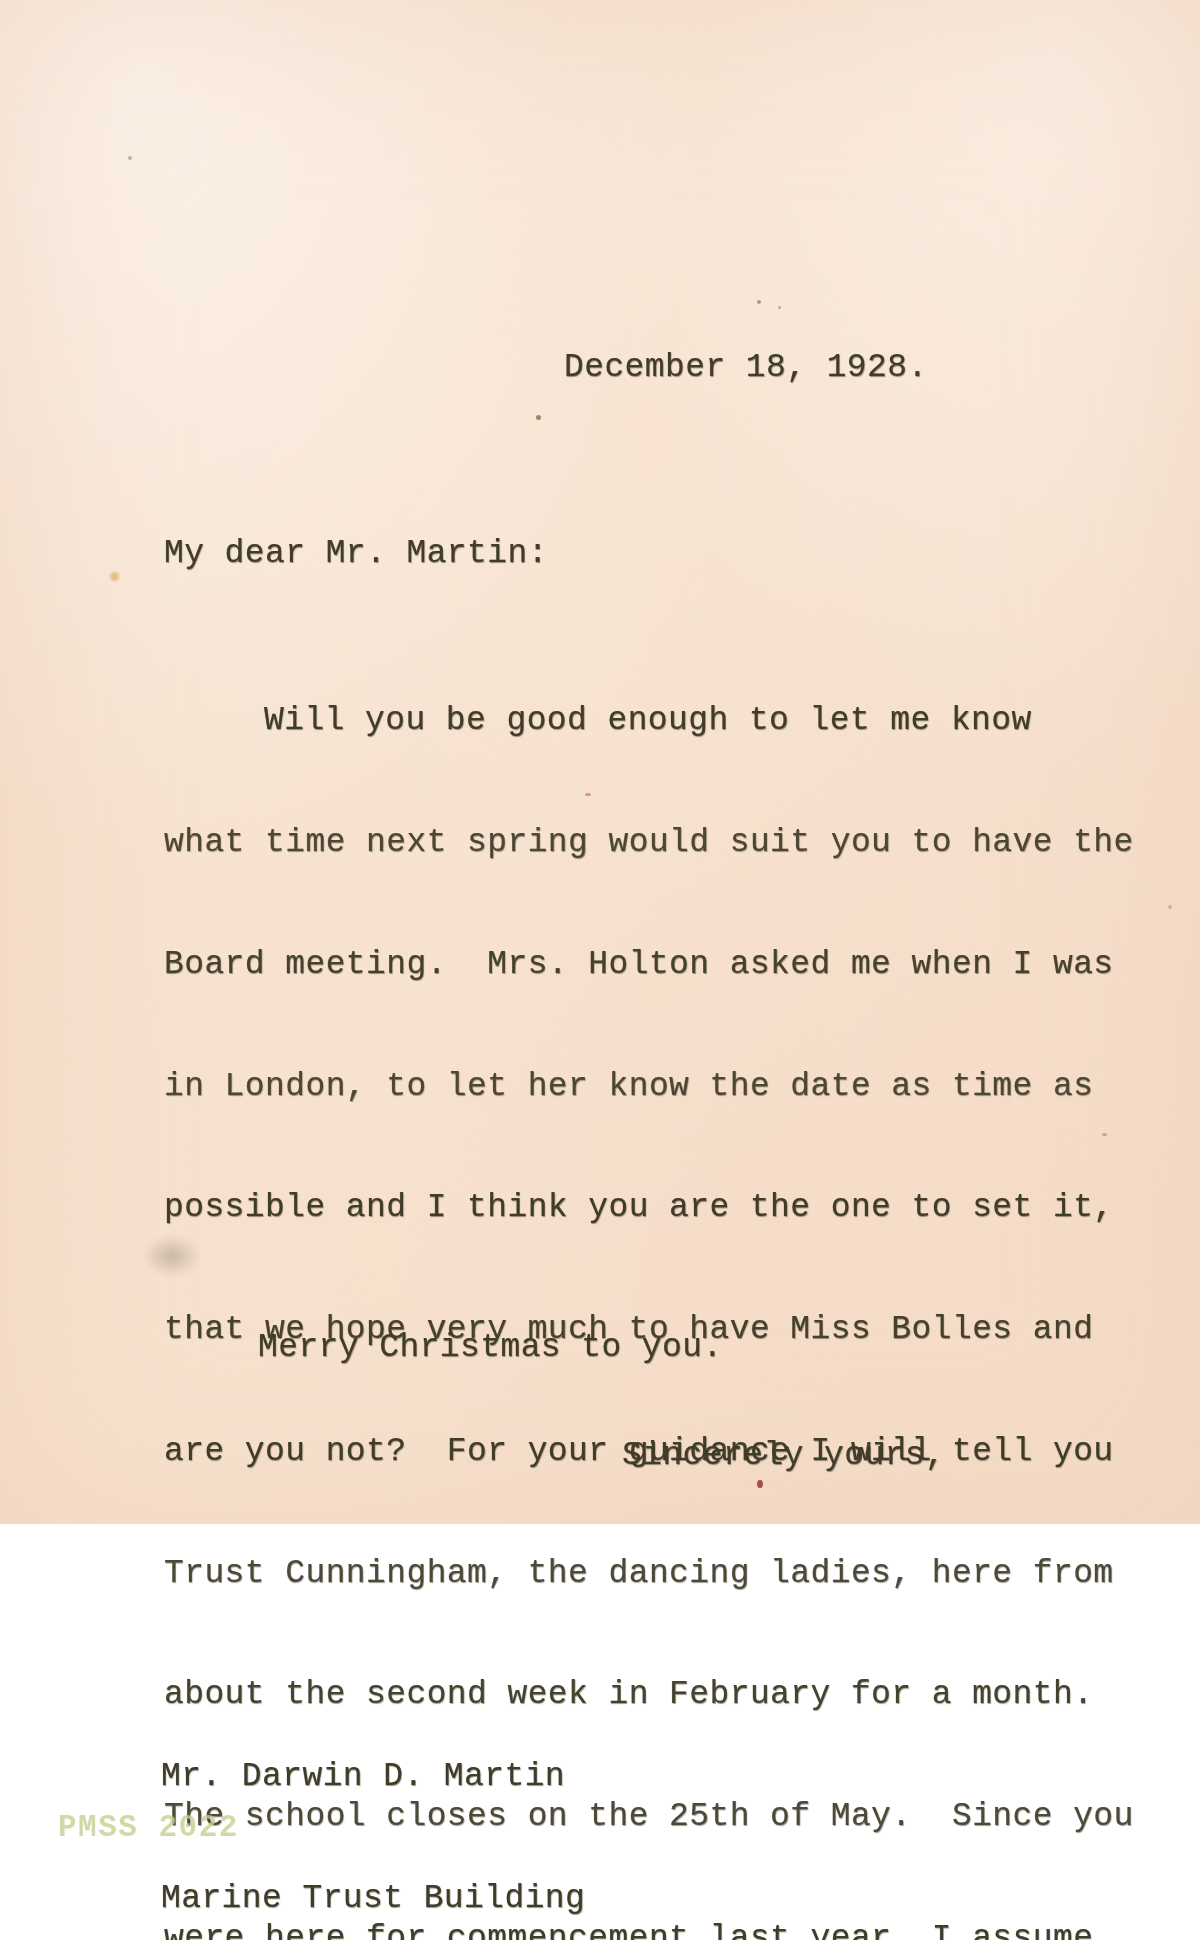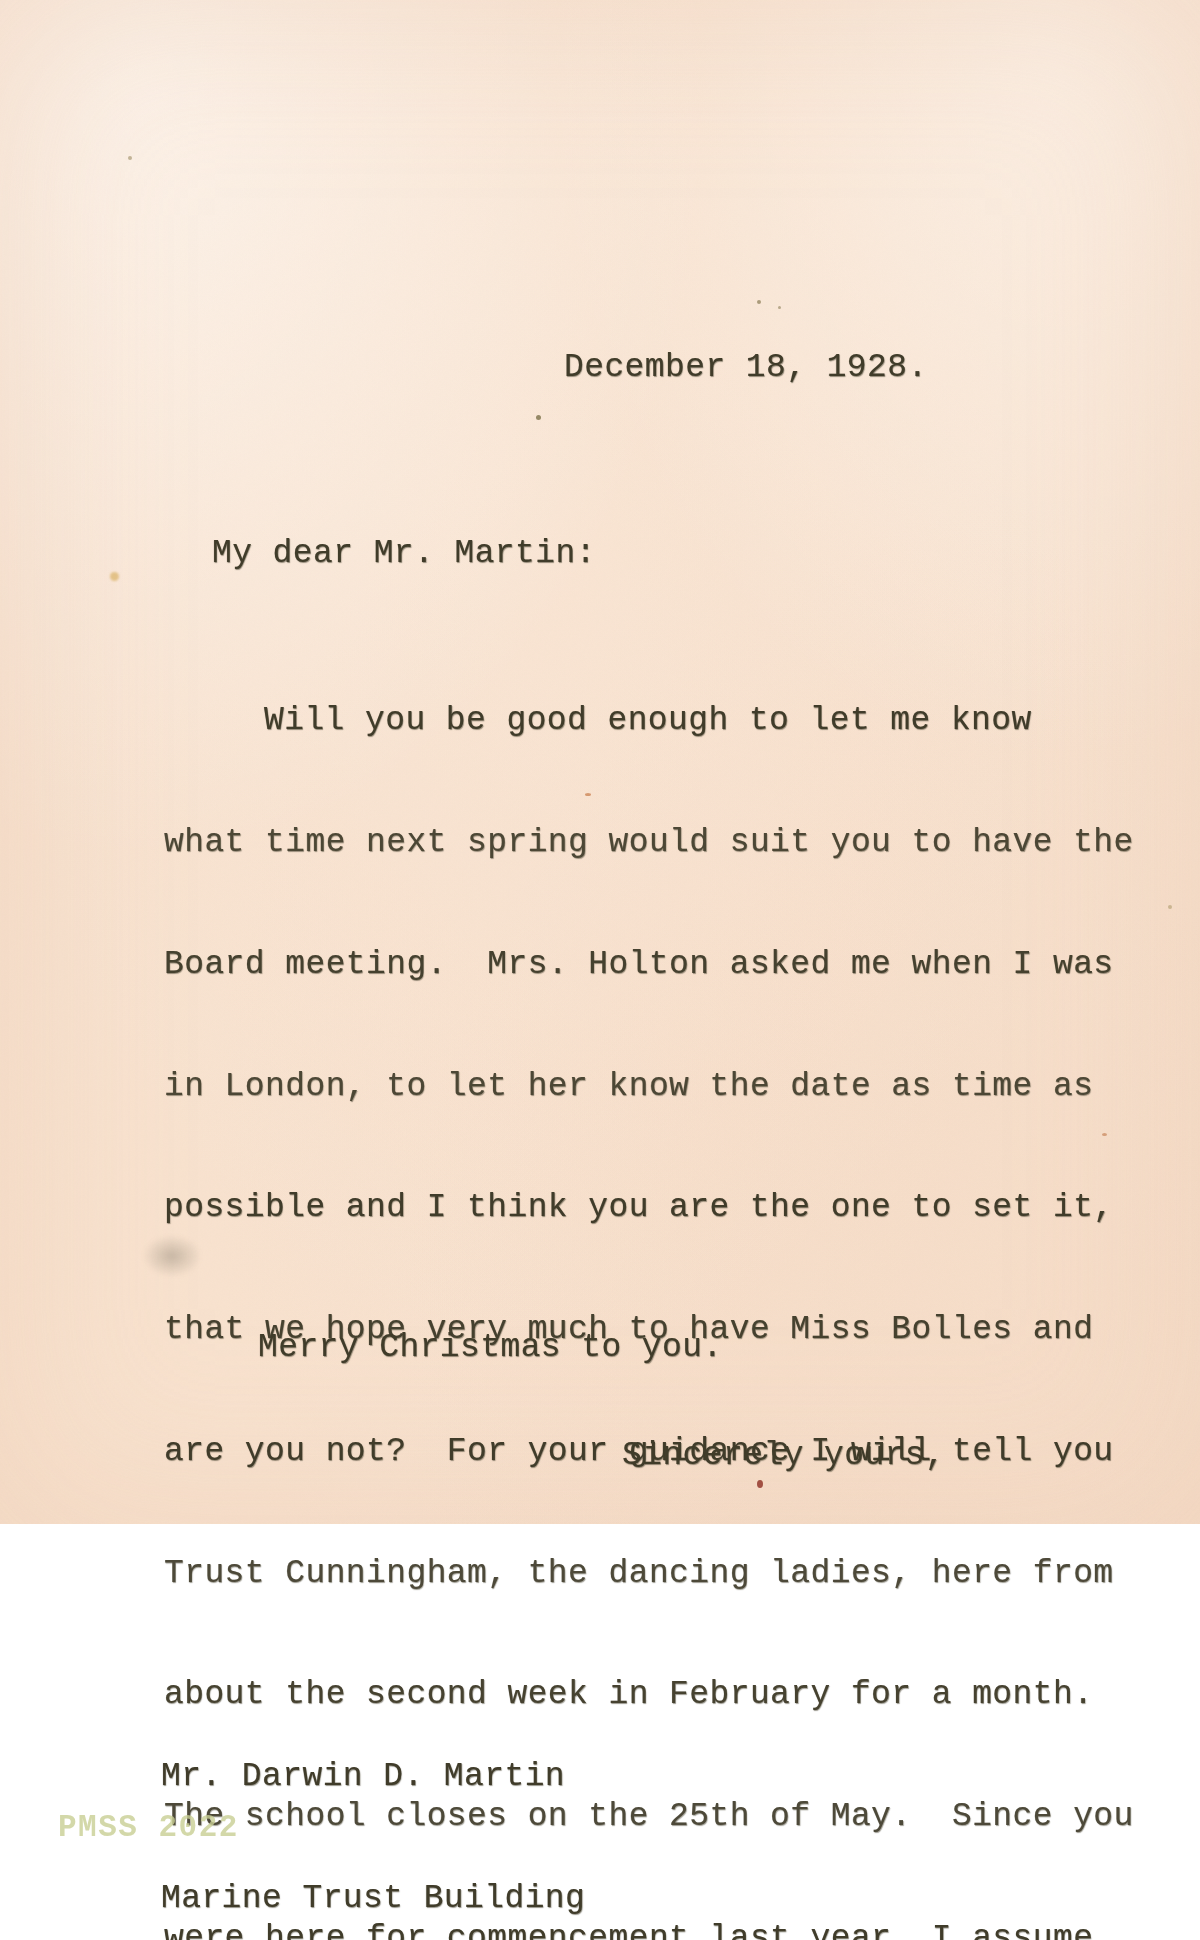--- a/index.html
+++ b/index.html
@@ -22,21 +22,21 @@
   .texture{position:absolute;inset:0;width:100%;height:100%;opacity:.5;mix-blend-mode:multiply;pointer-events:none;}
   .typed{
     position:absolute;
     font-family:"Liberation Mono", monospace;
     font-size:33px;line-height:40.6px;letter-spacing:0.4px;
     color:#403c2a;
     text-shadow:0.6px 0.6px 1px rgba(64,60,42,0.55), -0.3px -0.3px 0.6px rgba(64,60,42,0.25);
     white-space:pre;
   }
   .date-line{top:348px;left:564px;}
-  .salutation-line{top:534px;left:164px;margin-left:48px;}
+  .salutation-line{top:534px;left:164px;}
   .body-block{top:620px;left:164px;}
   .body-block .line.indent{padding-left:100px;}
   .body-block .line:nth-child(2n){opacity:.93;}
   .body-block .line:nth-child(3n){opacity:.97;}
   .closing-line{top:1328px;left:258px;}
   .signoff-line{top:1436px;left:580px;margin-left:42px;}
   .address-block{top:1676px;left:161px;}
   .watermark{
     position:absolute;top:1810px;left:58px;
     font-family:Liberation Mono, monospace;

